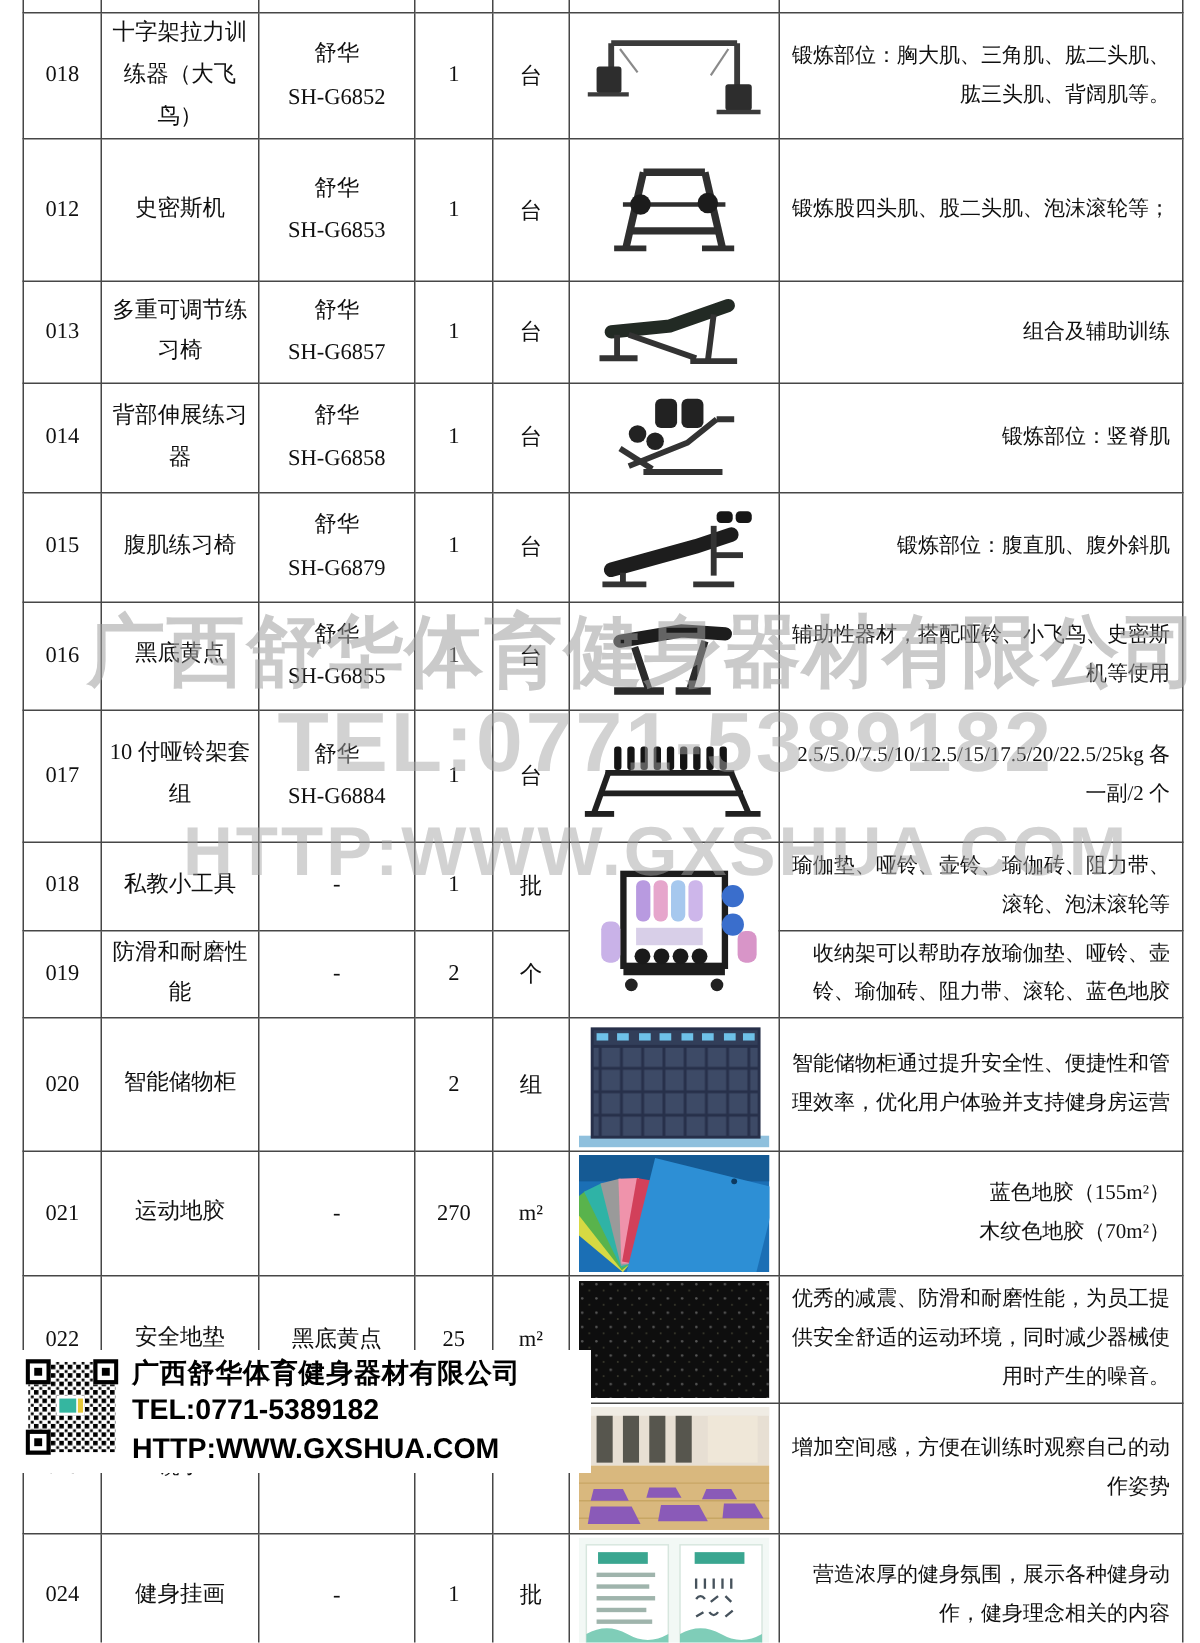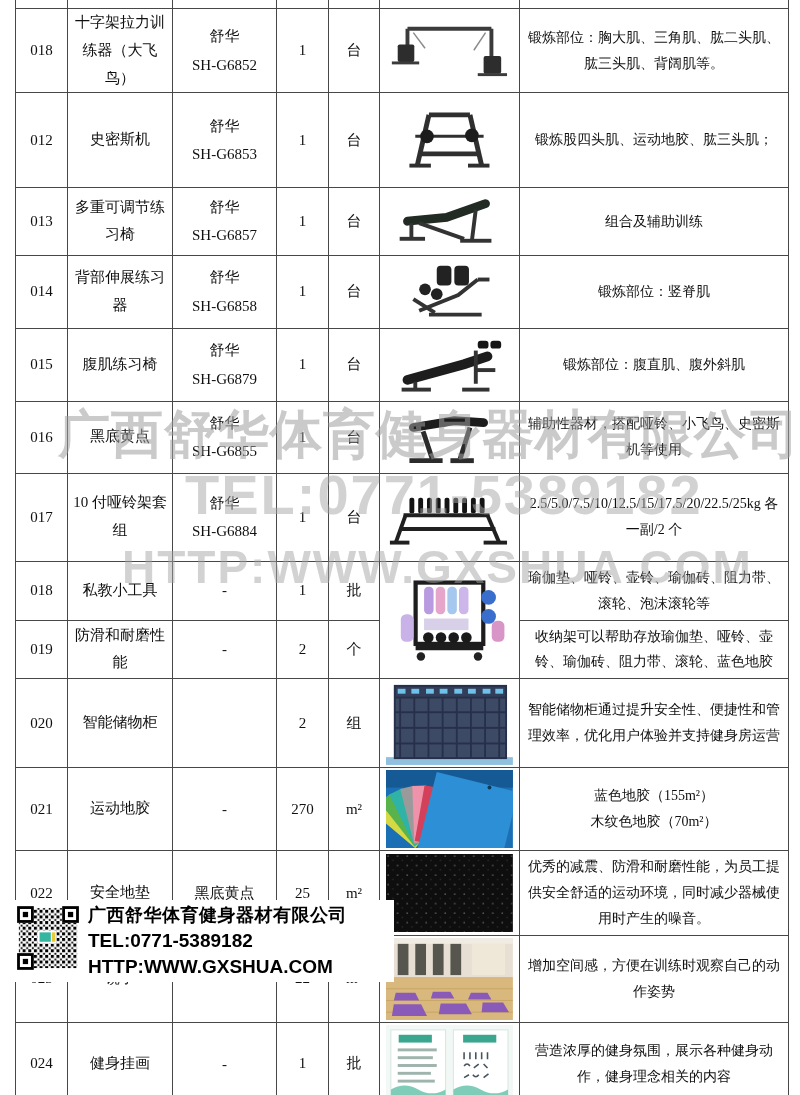--- a/index.html
+++ b/index.html
@@ -5,21 +5,21 @@
   html,body{margin:0;padding:0;}
   body{width:800px;height:1095px;position:relative;background:#ffffff;
        font-family:"Liberation Serif","DejaVu Serif",serif;color:#101010;overflow:hidden;}
   .page{position:absolute;inset:0;}
   table{border-collapse:collapse;table-layout:fixed;position:absolute;left:15px;top:0;width:773px;}
   td{border:1.5px solid #474747;text-align:center;vertical-align:middle;
      font-size:15px;padding:0 2px;overflow:hidden;}
   tr.stub td{border-top:none;height:8px;}
   td.name{line-height:1.85;padding:0 4px;}
   td.spec{line-height:1.9;white-space:pre-line;}
-  td.desc{text-align:center;padding:3px 8px;font-size:14px;line-height:1.85;
+  td.desc{text-align:right;padding:3px 8px;font-size:14px;line-height:1.85;
           word-break:break-all;white-space:pre-line;}
   td.img{padding:2px;}
   td.img svg{display:block;margin:0 auto;width:94%;max-height:100%;}
   .wm{position:absolute;font-family:"Liberation Sans","DejaVu Sans",sans-serif;font-weight:bold;
       white-space:nowrap;pointer-events:none;z-index:5;}
   #wm1{left:58px;top:400px;font-size:52px;letter-spacing:1px;color:rgba(158,158,158,0.55);}
   #wm2{left:185px;top:462px;font-size:56px;letter-spacing:2px;color:rgba(165,165,165,0.50);}
   #wm3{left:122px;top:540px;font-size:46px;letter-spacing:2px;color:rgba(165,165,165,0.50);}
   #stamp{position:absolute;left:14px;top:900px;width:380px;height:82px;background:#ffffff;
          display:flex;align-items:flex-start;z-index:6;}
@@ -101,21 +101,21 @@
               </g>
               <path d="M30 28 H100" stroke="#2f2f2f" stroke-width="3" fill="none"></path>
               <circle cx="42" cy="28" r="7" fill="#1c1c1c"></circle>
               <circle cx="88" cy="27" r="7" fill="#1c1c1c"></circle>
               <g stroke="#2f2f2f" stroke-width="4">
                 <path d="M24 58 H46"></path>
                 <path d="M84 58 H106"></path>
               </g>
             </svg>
           </td>
-          <td class="desc">锻炼股四头肌、运动地胶、肱三头肌；</td>
+          <td class="desc">锻炼股四头肌、股二头肌、泡沫滚轮等；</td>
         </tr>
         <tr style="height: 67px;">
           <td>013</td>
           <td class="name">多重可调节练习椅</td>
           <td class="spec">舒华
 SH-G6857</td>
           <td>1</td>
           <td>台</td>
           <td class="img">
             <svg viewBox="0 0 130 64">

